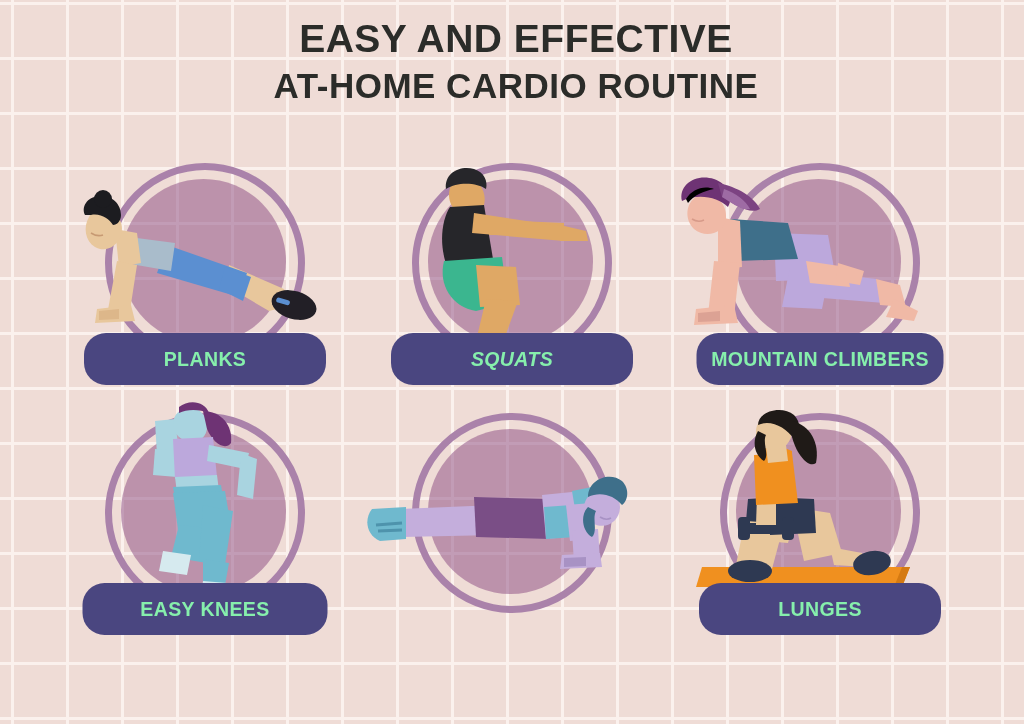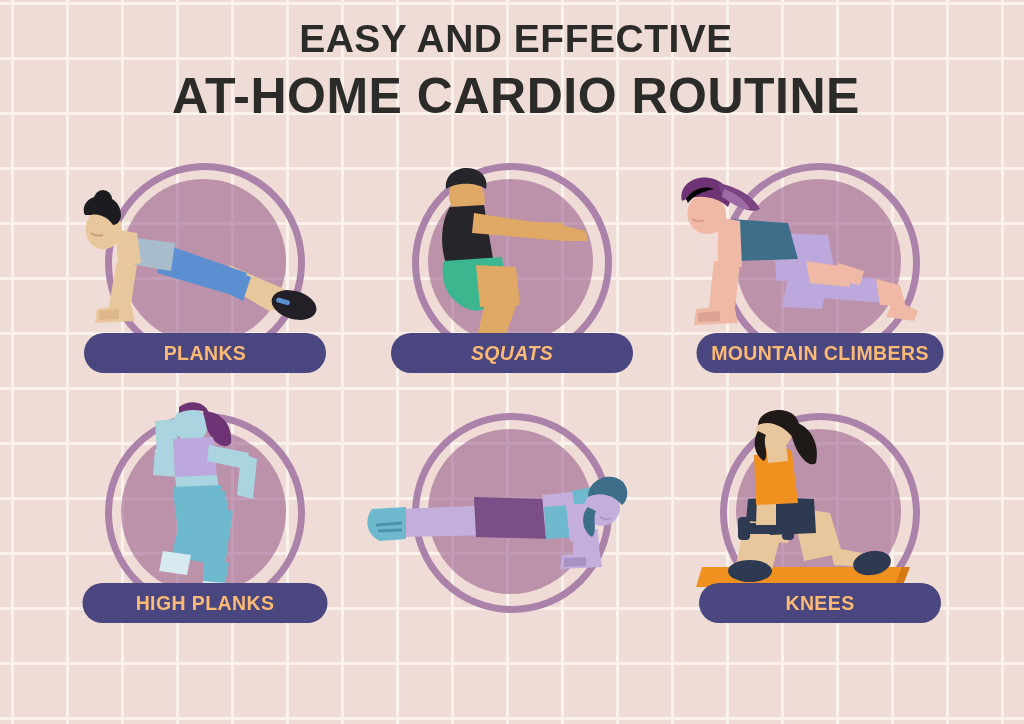--- a/index.html
+++ b/index.html
@@ -33,21 +33,21 @@
     padding-left: 8px;
   }
   .title-line {
     color: #2B2C29;
     font-weight: 700;
     letter-spacing: 0.5px;
     line-height: 1.28;
     white-space: nowrap;
   }
   #title-line-1 { font-size: 39px; }
-  #title-line-2 { font-size: 50px; }
+  #title-line-2 { font-size: 35px; }
 
   
   #cards {
     position: absolute;
     top: 155px;
     left: 0;
     width: 1024px;
     height: 530px;
   }
   .card {
@@ -87,24 +87,24 @@
     z-index: 3;
   }
   .figure-layer svg { position: absolute; overflow: visible; }
 
   
   .pill {
     position: absolute;
     left: 50%;
     transform: translateX(-50%);
     top: 178px;
-    height: 40px;
+    height: 52px;
     border-radius: 22px;
     background: #4A4680;
-    color: #fdba74;
+    color: #86efac;
     display: flex;
     align-items: center;
     justify-content: center;
     font-size: 19.5px;
     font-weight: 700;
     letter-spacing: 0.4px;
     white-space: nowrap;
     z-index: 8;
   }
   .pill.w-normal { width: 242px; }
@@ -246,21 +246,21 @@
           <path d="M50 130 L90 134 L78 168 L42 162 Z" fill="#6FB9CE"></path>
 
           <path d="M74 110 L104 116 L96 170 L70 166 Z" fill="#6FB9CE"></path>
           <path d="M74 164 L100 168 L96 190 L74 188 Z" fill="#6FB9CE"></path>
 
           <path d="M34 156 L62 160 L58 180 L30 176 Z" fill="#D6EAEF"></path>
           <path d="M74 186 L98 188 L96 202 L72 200 Z" fill="#D6EAEF"></path>
           <path d="M70 196 L98 198 L98 206 L68 204 Z" fill="#D6EAEF"></path>
         </svg>
       </div>
-      <div class="pill w-wide">HIGH PLANKS</div>
+      <div class="pill w-wide">EASY KNEES</div>
     </div>
 
     <div class="card r1 c1">
       <div class="badge"></div>
       <div class="figure-layer">
         <svg width="260" height="140" style="left:14px; top:56px;" viewBox="0 0 260 140">
 
           <path d="M34 48 L130 44 L130 74 L36 76 Z" fill="#C4AEDC"></path>
 
           <path d="M6 48 C-2 58 0 74 14 80 L40 78 L40 46 Z" fill="#6FB9CE"></path>
@@ -323,17 +323,17 @@
 
           <path d="M70 36 L90 34 L92 50 L72 52 Z" fill="#E8C79C"></path>
 
           <path d="M70 6 C58 10 56 28 68 36 C82 44 96 34 96 20 C96 8 82 2 70 6 Z" fill="#E8C79C"></path>
 
           <path d="M62 14 C62 0 86 -6 98 4 C106 12 104 24 98 28 C90 16 74 8 62 14 Z" fill="#1F1A17"></path>
           <path d="M96 10 C114 14 124 32 120 52 C112 58 100 42 96 26 Z" fill="#1F1A17"></path>
           <path d="M62 20 C56 30 58 44 68 50 C74 44 66 32 70 24 Z" fill="#1F1A17"></path>
         </svg>
       </div>
-      <div class="pill w-normal">KNEES</div>
+      <div class="pill w-normal">LUNGES</div>
     </div>
 
   </div>
 </div>
 
 </body></html>

